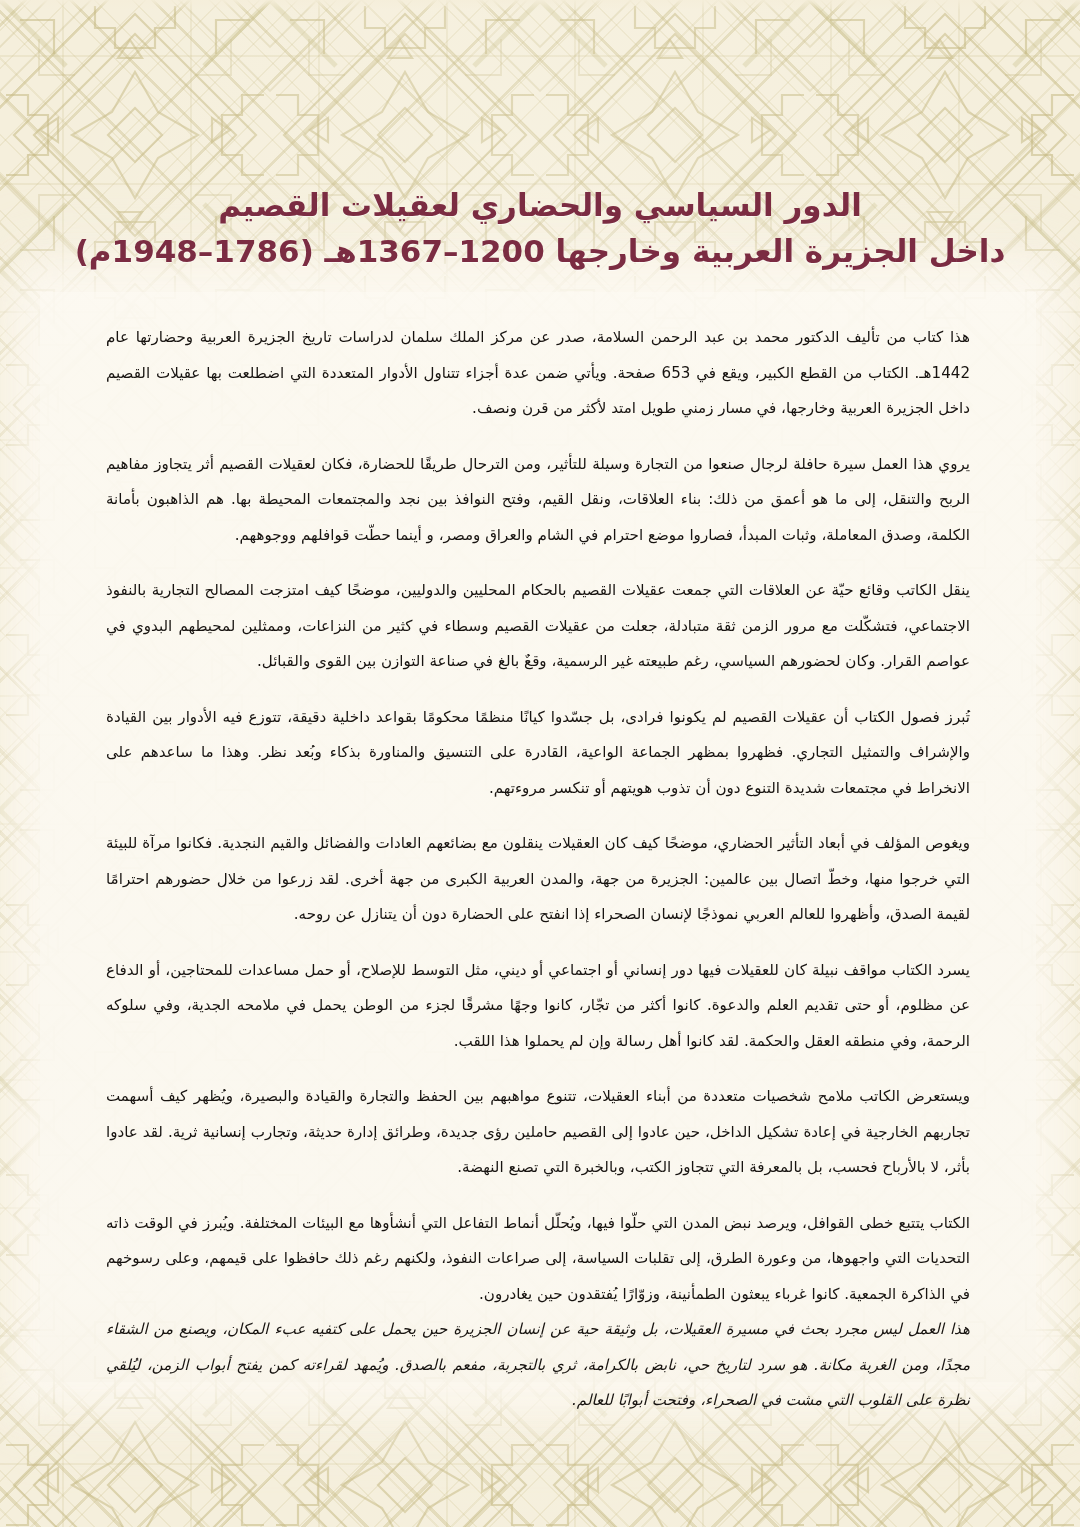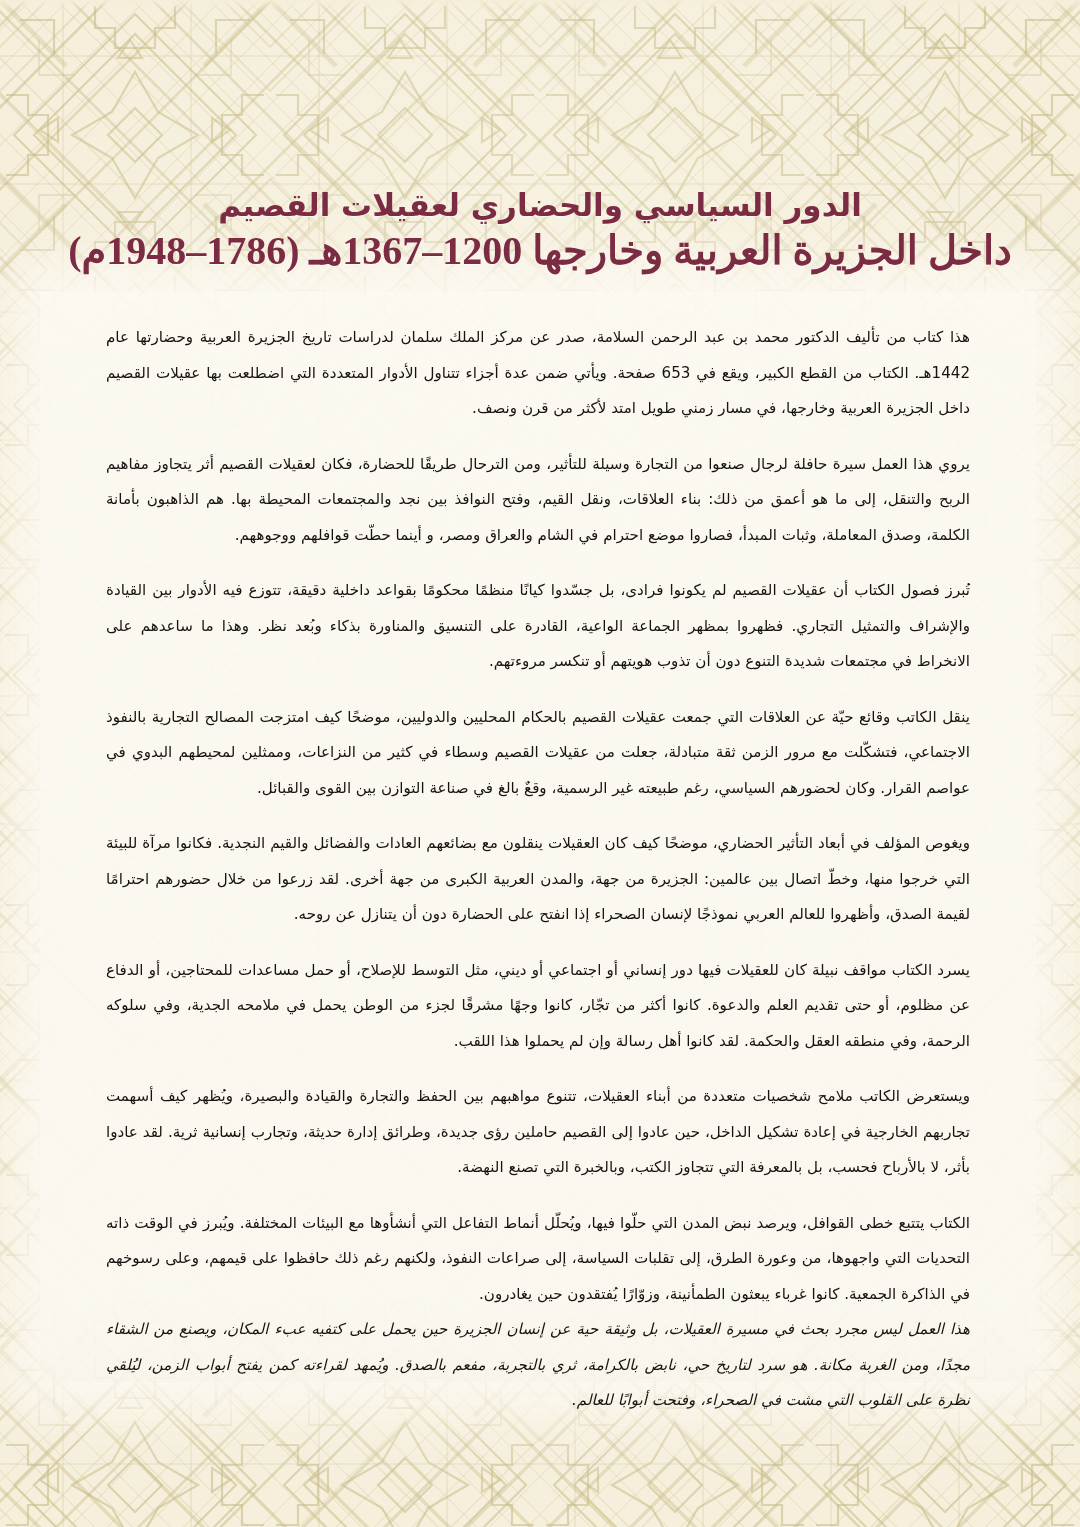--- a/index.html
+++ b/index.html
@@ -111,22 +111,21 @@
     color: #7b2c42;
     font-weight: 700;
     font-size: 31px;
     line-height: 46px;
     letter-spacing: 0px;
     direction: rtl;
     text-shadow: 0 1px 0 rgba(255,255,255,0.55);
     white-space: nowrap;
   }
   .title-line.second {
-    font-size: 40px;
-    font-family: Liberation Serif, serif;
+    font-size: 31px;
   }
 
   
   #content-card {
     position: absolute;
     left: 40px;
     top: 292px;
     width: 996px;
     height: 1090px;
     background: linear-gradient(180deg,
@@ -237,22 +236,22 @@
 
   <div id="title-block">
     <div class="title-line first">الدور السياسي والحضاري لعقيلات القصيم</div>
     <div class="title-line second">داخل الجزيرة العربية وخارجها 1200–1367هـ (1786–1948م)</div>
   </div>
 
   <div id="content-card">
     <div id="body-text">
       <p>هذا كتاب من تأليف الدكتور محمد بن عبد الرحمن السلامة، صدر عن مركز الملك سلمان لدراسات تاريخ الجزيرة العربية وحضارتها عام 1442هـ. الكتاب من القطع الكبير، ويقع في 653 صفحة. ويأتي ضمن عدة أجزاء تتناول الأدوار المتعددة التي اضطلعت بها عقيلات القصيم داخل الجزيرة العربية وخارجها، في مسار زمني طويل امتد لأكثر من قرن ونصف.</p>
       <p>يروي هذا العمل سيرة حافلة لرجال صنعوا من التجارة وسيلة للتأثير، ومن الترحال طريقًا للحضارة، فكان لعقيلات القصيم أثر يتجاوز مفاهيم الربح والتنقل، إلى ما هو أعمق من ذلك: بناء العلاقات، ونقل القيم، وفتح النوافذ بين نجد والمجتمعات المحيطة بها. هم الذاهبون بأمانة الكلمة، وصدق المعاملة، وثبات المبدأ، فصاروا موضع احترام في الشام والعراق ومصر، و أينما حطّت قوافلهم ووجوههم.</p>
+      <p>ينقل الكاتب وقائع حيّة عن العلاقات التي جمعت عقيلات القصيم بالحكام المحليين والدوليين، موضحًا كيف امتزجت المصالح التجارية بالنفوذ الاجتماعي، فتشكّلت مع مرور الزمن ثقة متبادلة، جعلت من عقيلات القصيم وسطاء في كثير من النزاعات، وممثلين لمحيطهم البدوي في عواصم القرار. وكان لحضورهم السياسي، رغم طبيعته غير الرسمية، وقعٌ بالغ في صناعة التوازن بين القوى والقبائل.</p>
       <p>تُبرز فصول الكتاب أن عقيلات القصيم لم يكونوا فرادى، بل جسّدوا كيانًا منظمًا محكومًا بقواعد داخلية دقيقة، تتوزع فيه الأدوار بين القيادة والإشراف والتمثيل التجاري. فظهروا بمظهر الجماعة الواعية، القادرة على التنسيق والمناورة بذكاء وبُعد نظر. وهذا ما ساعدهم على الانخراط في مجتمعات شديدة التنوع دون أن تذوب هويتهم أو تنكسر مروءتهم.</p>
-      <p>ينقل الكاتب وقائع حيّة عن العلاقات التي جمعت عقيلات القصيم بالحكام المحليين والدوليين، موضحًا كيف امتزجت المصالح التجارية بالنفوذ الاجتماعي، فتشكّلت مع مرور الزمن ثقة متبادلة، جعلت من عقيلات القصيم وسطاء في كثير من النزاعات، وممثلين لمحيطهم البدوي في عواصم القرار. وكان لحضورهم السياسي، رغم طبيعته غير الرسمية، وقعٌ بالغ في صناعة التوازن بين القوى والقبائل.</p>
       <p>ويغوص المؤلف في أبعاد التأثير الحضاري، موضحًا كيف كان العقيلات ينقلون مع بضائعهم العادات والفضائل والقيم النجدية. فكانوا مرآة للبيئة التي خرجوا منها، وخطّ اتصال بين عالمين: الجزيرة من جهة، والمدن العربية الكبرى من جهة أخرى. لقد زرعوا من خلال حضورهم احترامًا لقيمة الصدق، وأظهروا للعالم العربي نموذجًا لإنسان الصحراء إذا انفتح على الحضارة دون أن يتنازل عن روحه.</p>
       <p>يسرد الكتاب مواقف نبيلة كان للعقيلات فيها دور إنساني أو اجتماعي أو ديني، مثل التوسط للإصلاح، أو حمل مساعدات للمحتاجين، أو الدفاع عن مظلوم، أو حتى تقديم العلم والدعوة. كانوا أكثر من تجّار، كانوا وجهًا مشرقًا لجزء من الوطن يحمل في ملامحه الجدية، وفي سلوكه الرحمة، وفي منطقه العقل والحكمة. لقد كانوا أهل رسالة وإن لم يحملوا هذا اللقب.</p>
       <p>ويستعرض الكاتب ملامح شخصيات متعددة من أبناء العقيلات، تتنوع مواهبهم بين الحفظ والتجارة والقيادة والبصيرة، ويُظهر كيف أسهمت تجاربهم الخارجية في إعادة تشكيل الداخل، حين عادوا إلى القصيم حاملين رؤى جديدة، وطرائق إدارة حديثة، وتجارب إنسانية ثرية. لقد عادوا بأثر، لا بالأرباح فحسب، بل بالمعرفة التي تتجاوز الكتب، وبالخبرة التي تصنع النهضة.</p>
       <p class="tight">الكتاب يتتبع خطى القوافل، ويرصد نبض المدن التي حلّوا فيها، ويُحلّل أنماط التفاعل التي أنشأوها مع البيئات المختلفة. ويُبرز في الوقت ذاته التحديات التي واجهوها، من وعورة الطرق، إلى تقلبات السياسة، إلى صراعات النفوذ، ولكنهم رغم ذلك حافظوا على قيمهم، وعلى رسوخهم في الذاكرة الجمعية. كانوا غرباء يبعثون الطمأنينة، وزوّارًا يُفتقدون حين يغادرون.</p>
       <p>هذا العمل ليس مجرد بحث في مسيرة العقيلات، بل وثيقة حية عن إنسان الجزيرة حين يحمل على كتفيه عبء المكان، ويصنع من الشقاء مجدًا، ومن الغربة مكانة. هو سرد لتاريخ حي، نابض بالكرامة، ثري بالتجربة، مفعم بالصدق. ويُمهد لقراءته كمن يفتح أبواب الزمن، ليُلقي نظرة على القلوب التي مشت في الصحراء، وفتحت أبوابًا للعالم.</p>
     </div>
   </div>
 
 </div>
 

